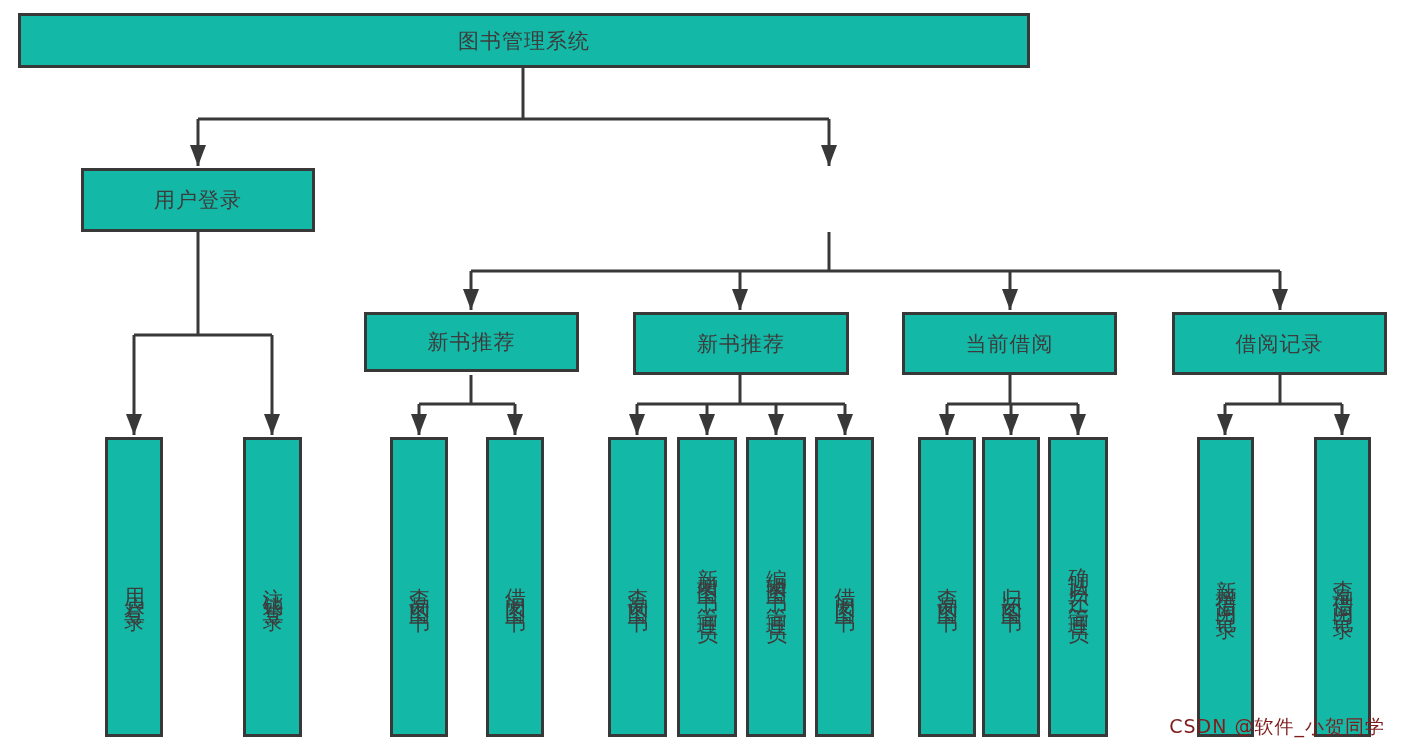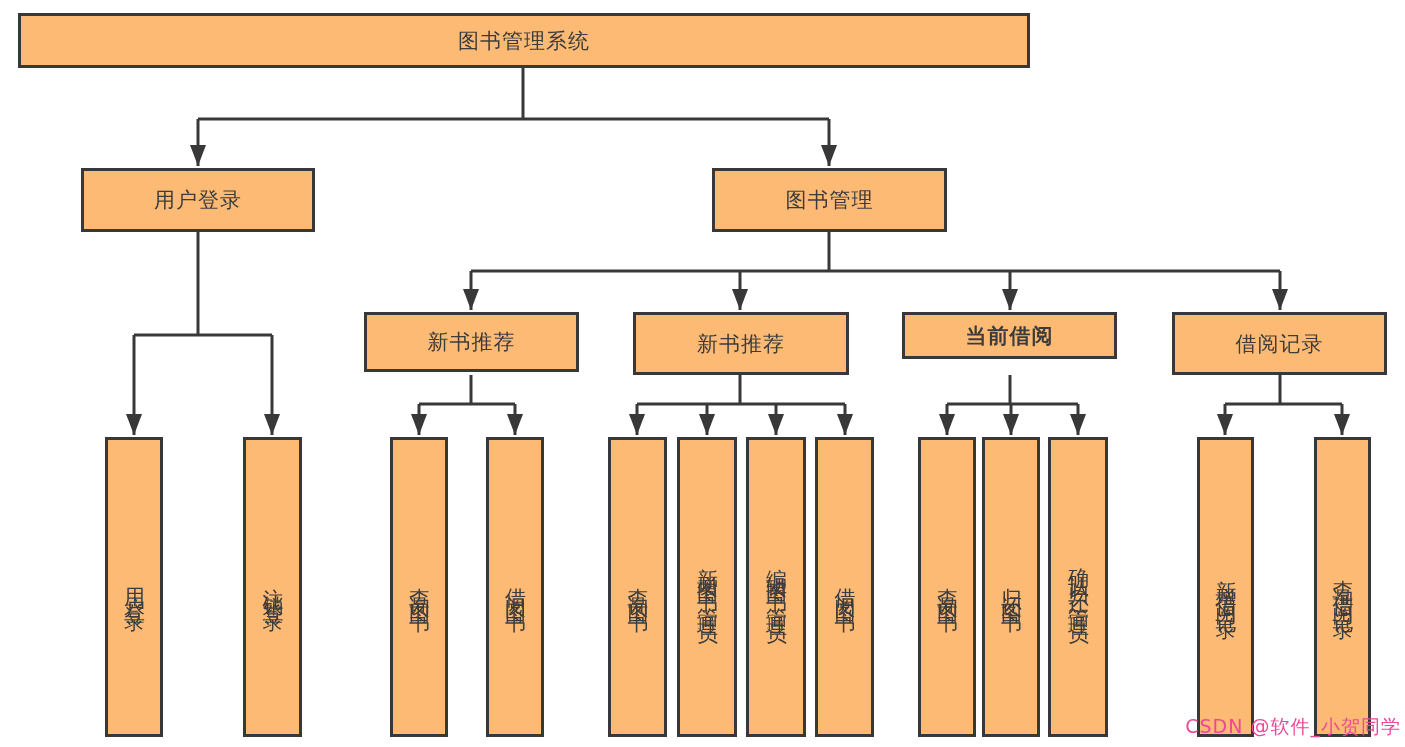--- a/index.html
+++ b/index.html
@@ -6,44 +6,44 @@
   #canvas {
     position:relative;
     width:1405px; height:747px;
     background:#ffffff;
     font-family:"DejaVu Sans","Liberation Sans",sans-serif;
     overflow:hidden;
   }
   #connectors { position:absolute; left:0; top:0; width:1405px; height:747px; }
   .box {
     position:absolute;
-    background:#fdba74;
+    background:#14b8a6;
     border:3px solid #383838;
     box-sizing:border-box;
     display:flex;
     align-items:center;
     justify-content:center;
     color:#3c3c3c;
     z-index:2;
   }
   .h { font-size:21px; letter-spacing:1px; white-space:nowrap; }
   .v {
     writing-mode:vertical-rl;
     text-orientation:mixed;
     font-size:21px;
     letter-spacing:8px;
     line-height:1.1;
     white-space:nowrap;
   }
   .watermark {
     position:absolute;
-    right:4px;
+    right:20px;
     bottom:7px;
     font-size:19px;
-    color:#ec4899;
+    color:#7f1d1d;
     letter-spacing:1px;
     z-index:3;
     white-space:nowrap;
   }
 </style>
 </head>
 <body>
 
 <div id="canvas">
 
@@ -93,25 +93,24 @@
       <path d="M1280,375 V404"></path>
       <path d="M1225,404 H1342"></path>
       <path d="M1225,404 V435" marker-end="url(#arw)"></path>
       <path d="M1342,404 V435" marker-end="url(#arw)"></path>
     </g>
   </svg>
 
   <div class="box h" style="left:18px; top:13px; width:1012px; height:55px;">图书管理系统</div>
 
   <div class="box h" style="left:81px; top:168px; width:234px; height:64px;">用户登录</div>
-  <div class="box h" style="left:712px; top:168px; width:235px; height:64px;">图书管理</div>
 
   <div class="box h" style="left:364px; top:312px; width:215px; height:60px;">新书推荐</div>
   <div class="box h" style="left:633px; top:312px; width:216px; height:63px;">新书推荐</div>
-  <div class="box h" style="left:902px; top:312px; width:215px; height:47px;font-weight:bold;">当前借阅</div>
+  <div class="box h" style="left:902px; top:312px; width:215px; height:63px;">当前借阅</div>
   <div class="box h" style="left:1172px; top:312px; width:215px; height:63px;">借阅记录</div>
 
   <div class="box v" style="left:105px; top:437px; width:58px; height:300px;">用户登录</div>
   <div class="box v" style="left:243px; top:437px; width:59px; height:300px;">注销登录</div>
 
   <div class="box v" style="left:390px; top:437px; width:58px; height:300px;">查询图书</div>
   <div class="box v" style="left:486px; top:437px; width:58px; height:300px;">借阅图书</div>
 
   <div class="box v" style="left:608px; top:437px; width:59px; height:300px;">查询图书</div>
   <div class="box v" style="left:677px; top:437px; width:60px; height:300px;">新增图书（管理员）</div>

